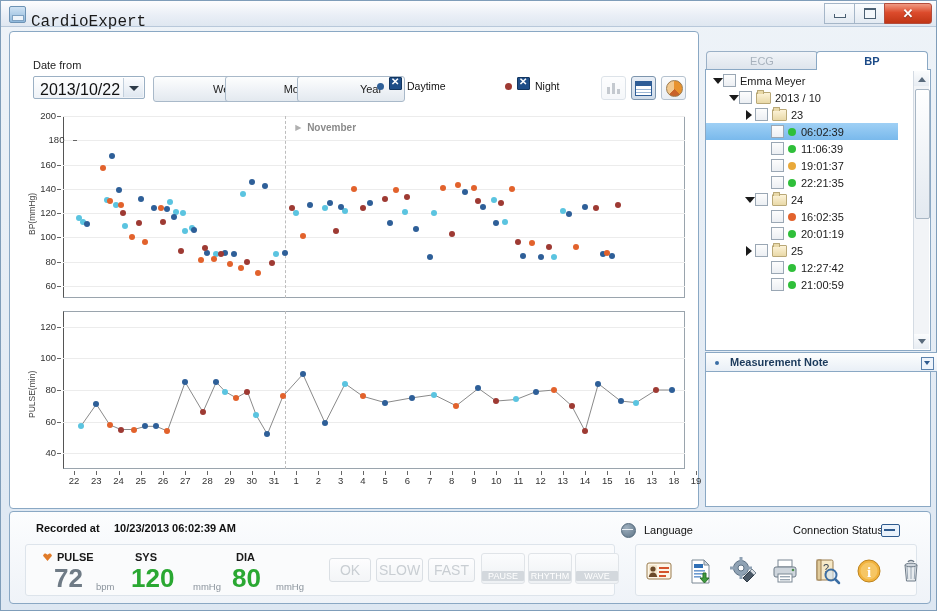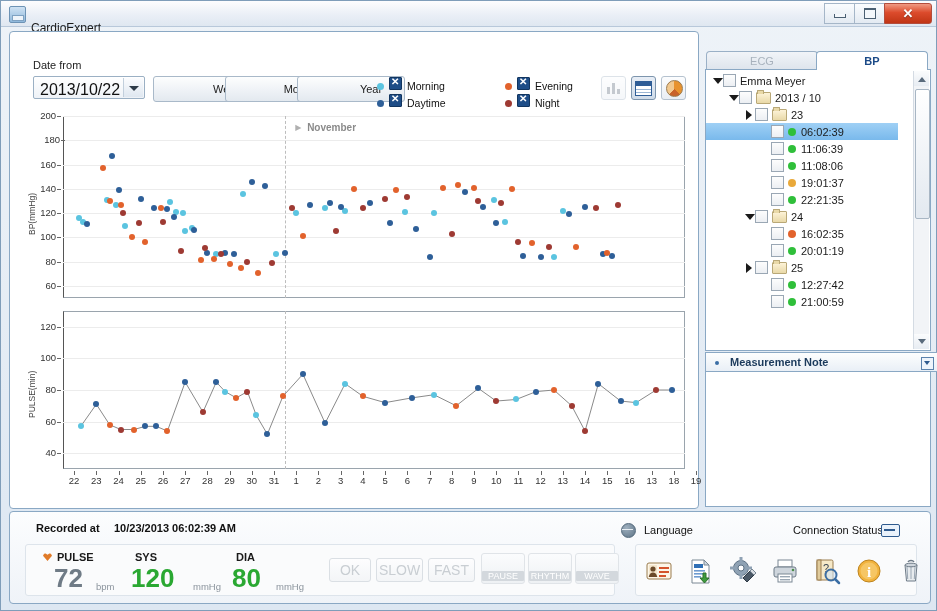--- a/index.html
+++ b/index.html
@@ -22,21 +22,21 @@
   }
   .titlebar .appicon{
     position:absolute;left:8px;top:5px;width:15px;height:15px;
     background:linear-gradient(#cfe2f3,#8fb8db);border:1px solid #6d93b5;border-radius:2px;
   }
   .titlebar .appicon:after{
     content:"";position:absolute;left:2px;top:8px;width:10px;height:4px;
     background:#eef4fa;border:1px solid #7fa2c2;
   }
   .titlebar .apptitle{
-    position:absolute;left:30px;top:20px;font-size:12px;color:#1a1a1a;
+    position:absolute;left:30px;top:12px;font-size:16px;color:#1a1a1a;font-family:Liberation Mono, monospace;
   }
   .wbtns{position:absolute;right:4px;top:2px;display:flex;gap:0px;}
   .wbtn{
     width:29px;height:19px;border:1px solid #a5b6c8;
     background:linear-gradient(#fafcfe,#e3eaf2);
     margin-left:-1px;display:flex;align-items:center;justify-content:center;
     font-size:10px;color:#36495c;cursor:default;
   }
   .wbtn.min:before{content:"";display:block;width:10px;height:3px;border:1px solid #4a5f72;border-top:none;background:#f3f7fb;margin-top:5px;}
   .wbtn.max:before{content:"";display:block;width:10px;height:8px;border:1px solid #4a5f72;border-top:2px solid #4a5f72;background:#f3f7fb;}
@@ -244,24 +244,20 @@
   <div class="combo">
     <div class="val">2013/10/22</div>
     <div class="arrowbox"></div>
   </div>
   <div class="pbtn week">Week</div>
   <div class="pbtn month">Month</div>
   <div class="pbtn year">Year</div>
 
   <div class="legend" id="legend">
       <div class="legrow">
-        <span class="legcol"><span class="dot" style="background: rgb(91, 196, 224);"></span><span class="cbx"></span><span>Morning</span></span>
-        <span class="legcol"><span class="dot" style="background: rgb(226, 98, 44);"></span><span class="cbx"></span><span>Evening</span></span>
-      </div>
-      <div class="legrow">
         <span class="legcol"><span class="dot" style="background: rgb(46, 95, 152);"></span><span class="cbx"></span><span>Daytime</span></span>
         <span class="legcol"><span class="dot" style="background: rgb(158, 58, 51);"></span><span class="cbx"></span><span>Night</span></span>
       </div>
     </div>
 
   <div class="viewbtns">
     <div class="vbtn vb-bars dis">
         <i></i>
         <i></i>
         <i></i>
@@ -272,21 +268,21 @@
     <div class="vbtn">
         <span class="vb-pie"></span>
       </div>
   </div>
 
   <div class="chartwrap" id="chartwrap">
       <div class="plot" style="left: 38px; top: 5px; width: 622px; height: 182px;"></div>
       <div class="gl" style="left: 38px; width: 622px; top: 5px;"></div>
       <div class="ytick" style="left: 0px; width: 31px; top: -1px;">200</div>
       <div class="gl" style="left: 38px; width: 622px; top: 29.2667px;"></div>
-      <div class="ytick" style="left: 4px; width: 31px; top: 23.2667px;">180</div>
+      <div class="ytick" style="left: 16px; width: 31px; top: 23.2667px; text-align: center;">180</div>
       <div class="gl" style="left: 38px; width: 622px; top: 53.5333px;"></div>
       <div class="ytick" style="left: 0px; width: 31px; top: 47.5333px;">160</div>
       <div class="gl" style="left: 38px; width: 622px; top: 77.8px;"></div>
       <div class="ytick" style="left: 0px; width: 31px; top: 71.8px;">140</div>
       <div class="gl" style="left: 38px; width: 622px; top: 102.067px;"></div>
       <div class="ytick" style="left: 0px; width: 31px; top: 96.0667px;">120</div>
       <div class="gl" style="left: 38px; width: 622px; top: 126.333px;"></div>
       <div class="ytick" style="left: 0px; width: 31px; top: 120.333px;">100</div>
       <div class="gl" style="left: 38px; width: 622px; top: 150.6px;"></div>
       <div class="ytick" style="left: 0px; width: 31px; top: 144.6px;">80</div>
@@ -538,26 +534,20 @@
           </div>
           <div class="trow" style="padding-left: 52px;">
             <span class="tw"></span>
             <span class="tcb"></span>
             <span class="ledge" style="background: rgb(47, 191, 58);"></span>
             <span>11:06:39</span>
           </div>
           <div class="trow" style="padding-left: 52px;">
             <span class="tw"></span>
             <span class="tcb"></span>
-            <span class="ledge" style="background: rgb(47, 191, 58);"></span>
-            <span>11:08:06</span>
-          </div>
-          <div class="trow" style="padding-left: 52px;">
-            <span class="tw"></span>
-            <span class="tcb"></span>
             <span class="ledge" style="background: rgb(233, 169, 58);"></span>
             <span>19:01:37</span>
           </div>
           <div class="trow" style="padding-left: 52px;">
             <span class="tw"></span>
             <span class="tcb"></span>
             <span class="ledge" style="background: rgb(47, 191, 58);"></span>
             <span>22:21:35</span>
           </div>
           <div class="trow" style="padding-left: 36px;">

